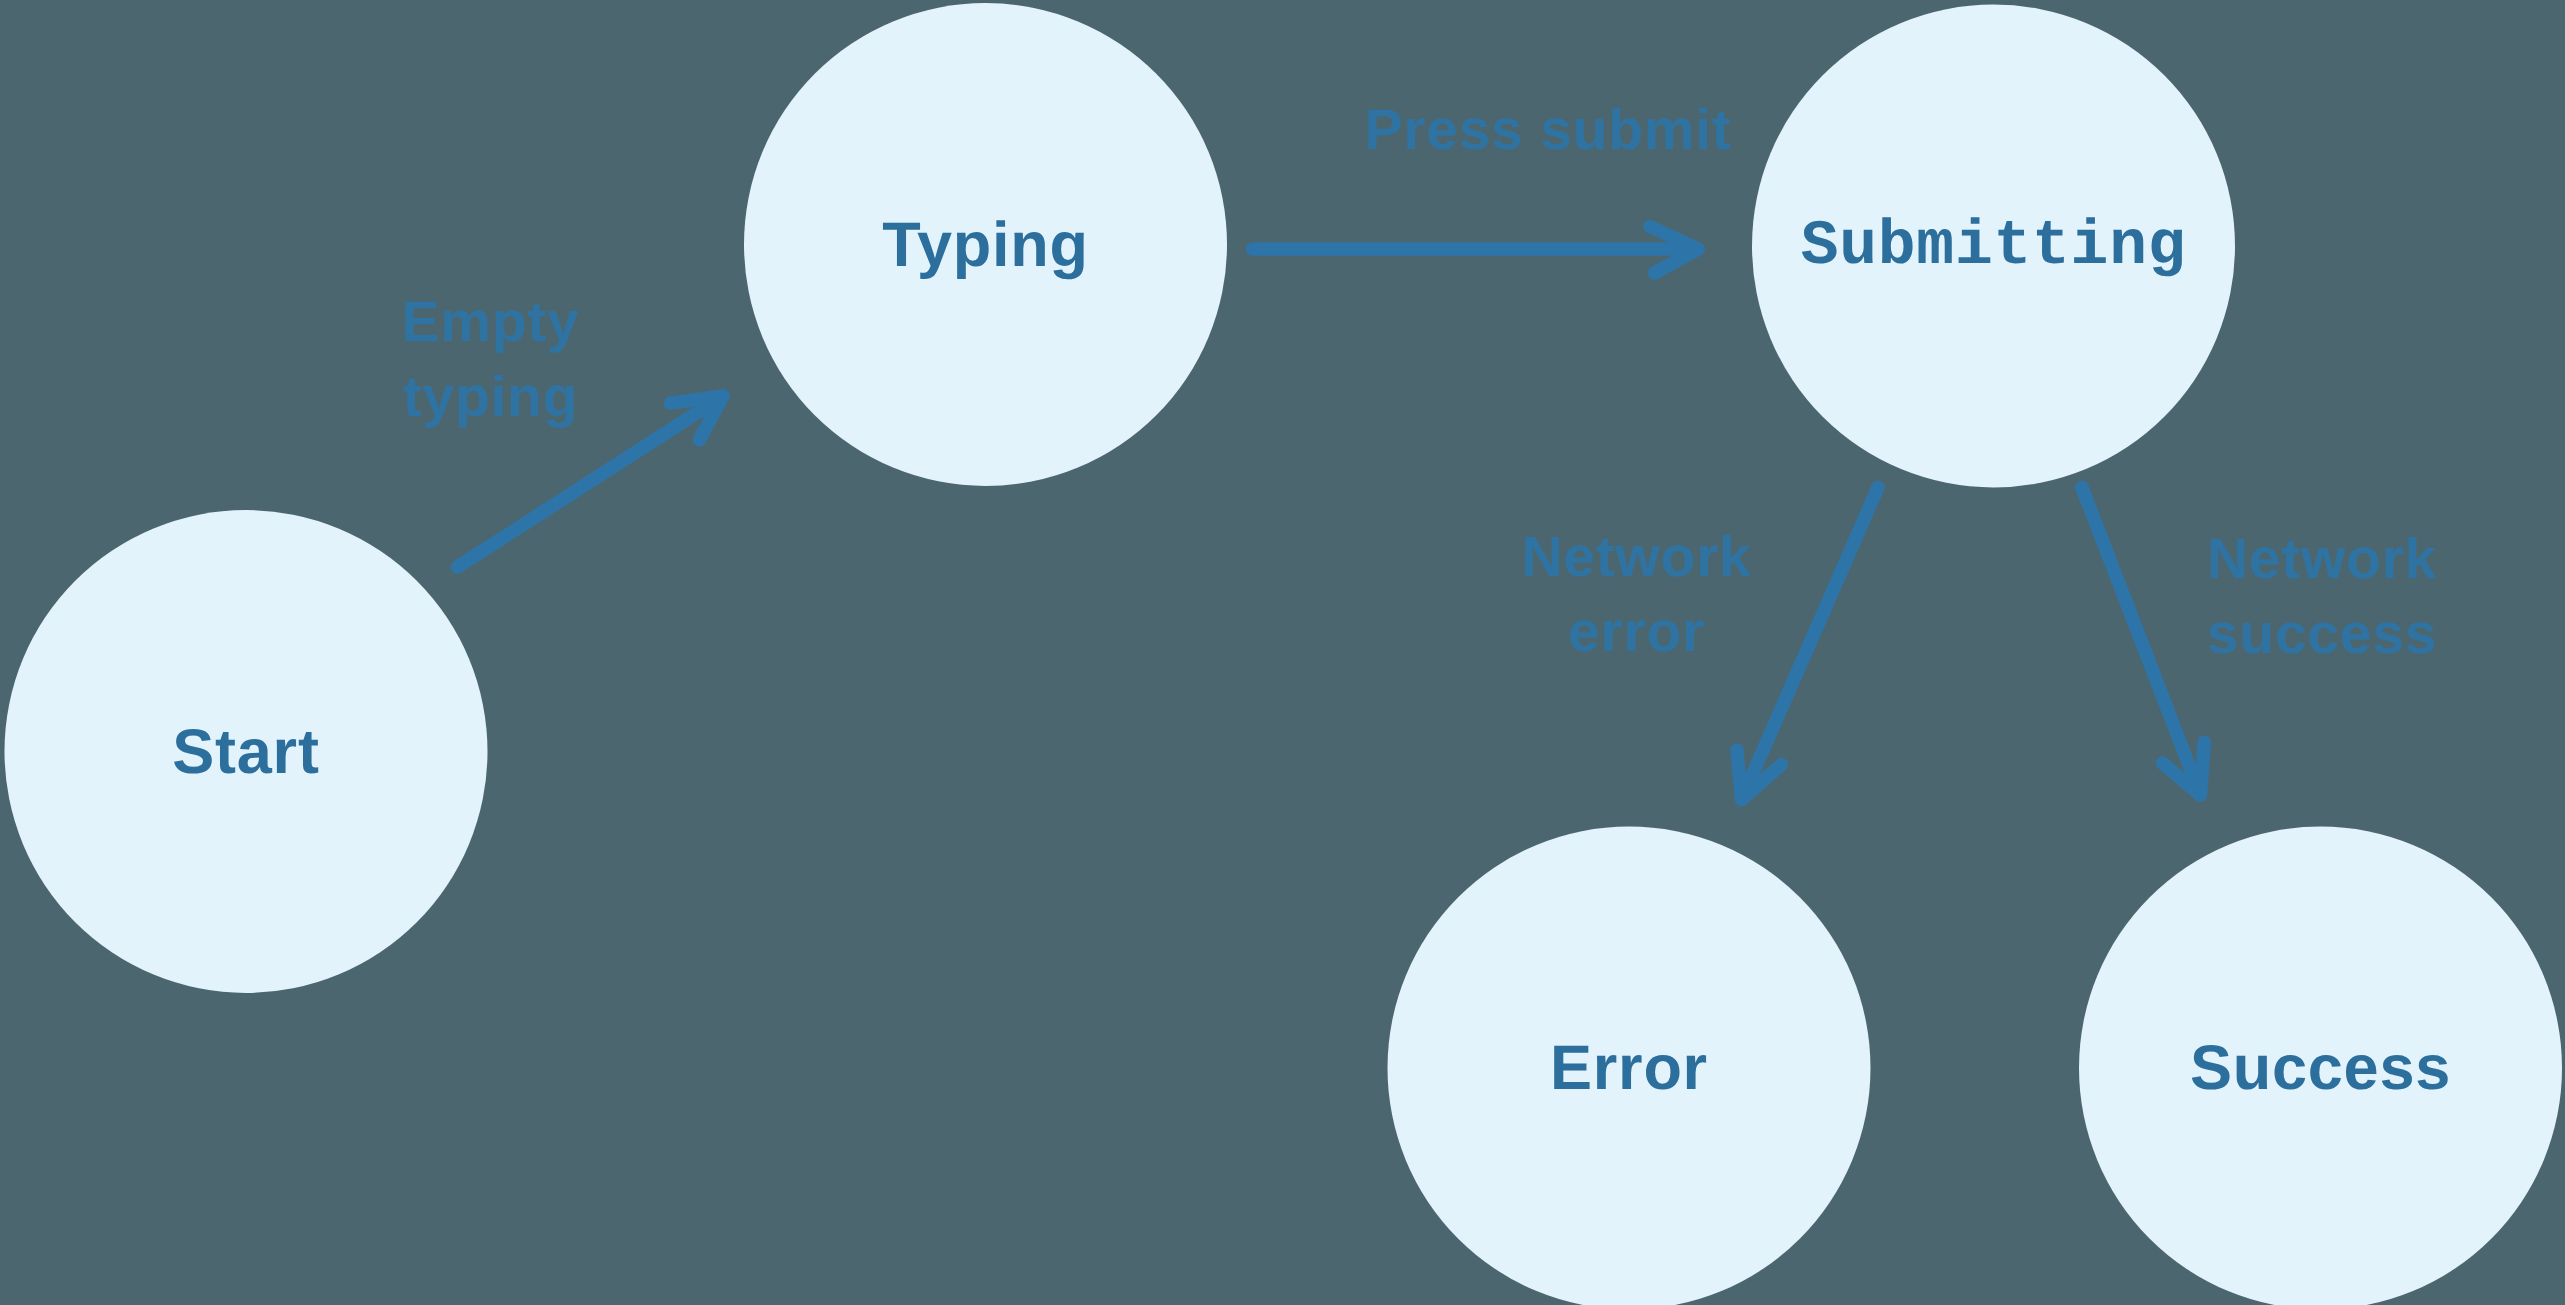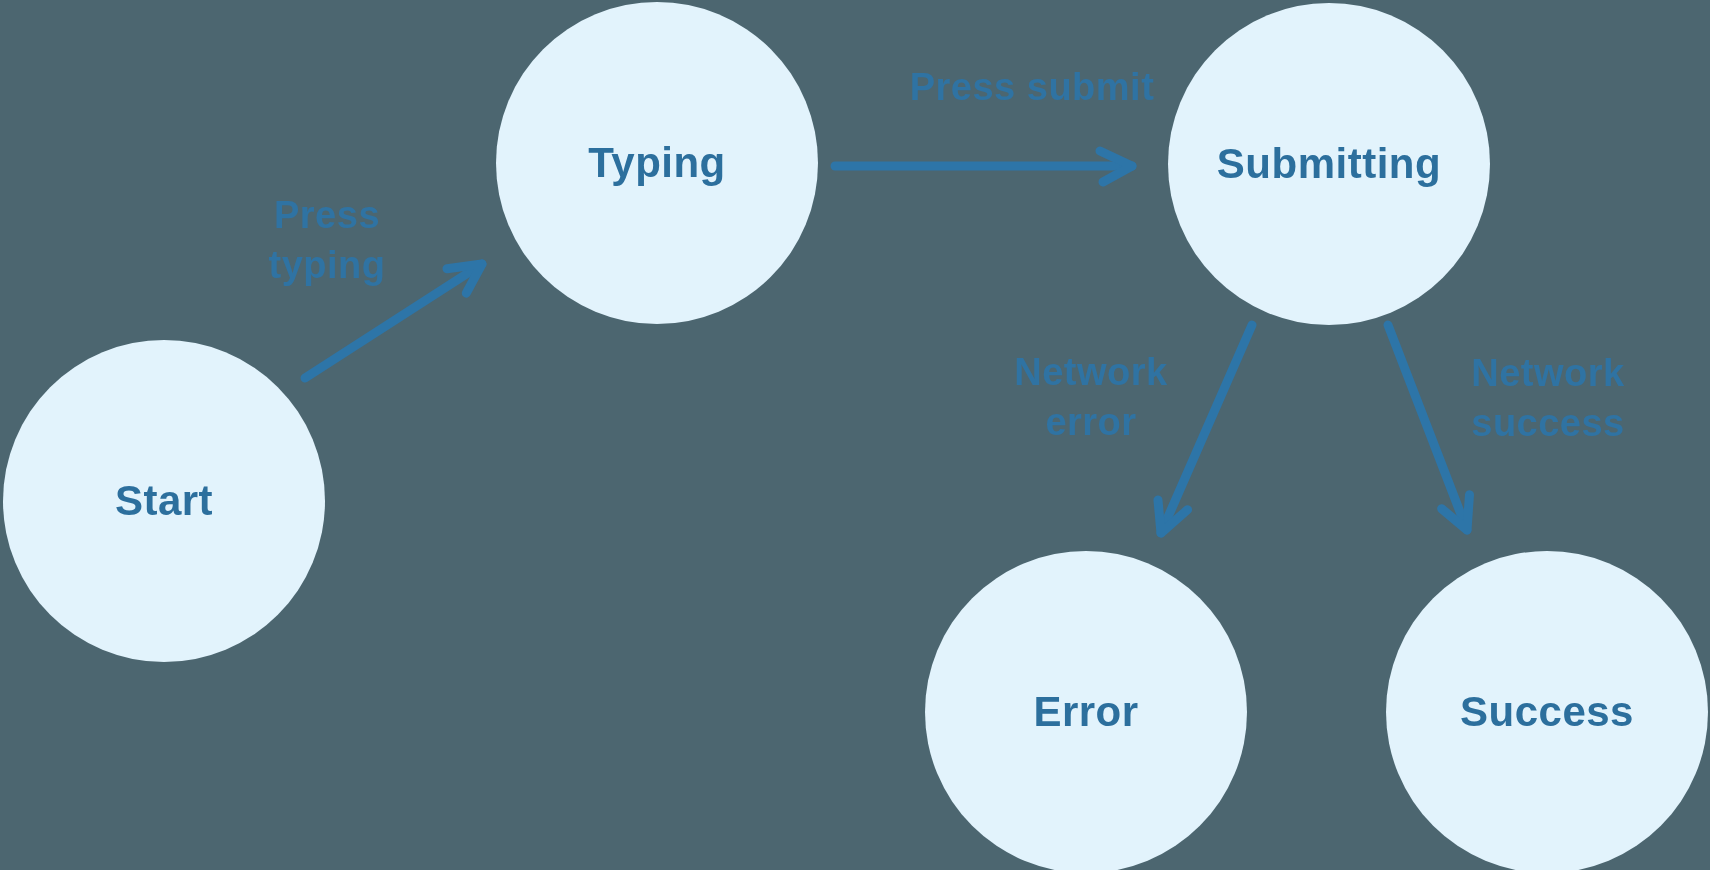--- a/index.html
+++ b/index.html
@@ -25,21 +25,21 @@
     display:flex;align-items:center;justify-content:center;
   }
   .node .label{
     color:var(--node-text);
     font-size:42px;
     font-weight:600;
     letter-spacing:0.5px;
   }
   #node-empty     {left:3px;   top:340px;}
   #node-typing    {left:496px; top:2px;}
-  #node-submitting{left:1168px;top:3px;}
+  #node-submitting{left:1168px;top:3px;font-family:Liberation Mono, monospace;}
   #node-error     {left:925px; top:551px;}
   #node-success   {left:1386px;top:551px;}
 
   .edge-label{
     position:absolute;
     transform:translate(-50%,-50%);
     color:var(--edge-label);
     font-size:38px;
     font-weight:600;
     letter-spacing:0.5px;
@@ -93,21 +93,21 @@
     <span class="label">Submitting</span>
   </div>
   <div class="node" id="node-error">
     <span class="label">Error</span>
   </div>
   <div class="node" id="node-success">
     <span class="label">Success</span>
   </div>
 
   <div class="edge-label" id="label-start-typing">
-    <div>Press</div>
+    <div>Empty</div>
     <div>typing</div>
   </div>
   <div class="edge-label" id="label-press-submit">
     <div>Press submit</div>
   </div>
   <div class="edge-label" id="label-network-error">
     <div>Network</div>
     <div>error</div>
   </div>
   <div class="edge-label" id="label-network-success">

